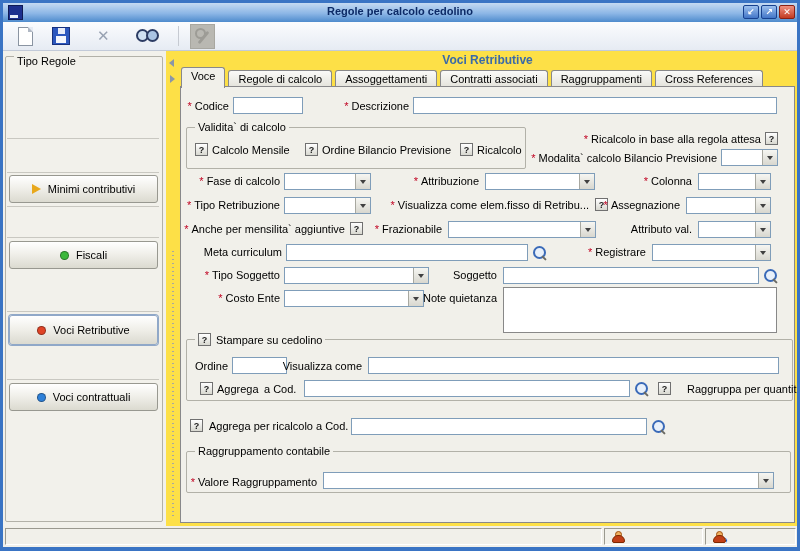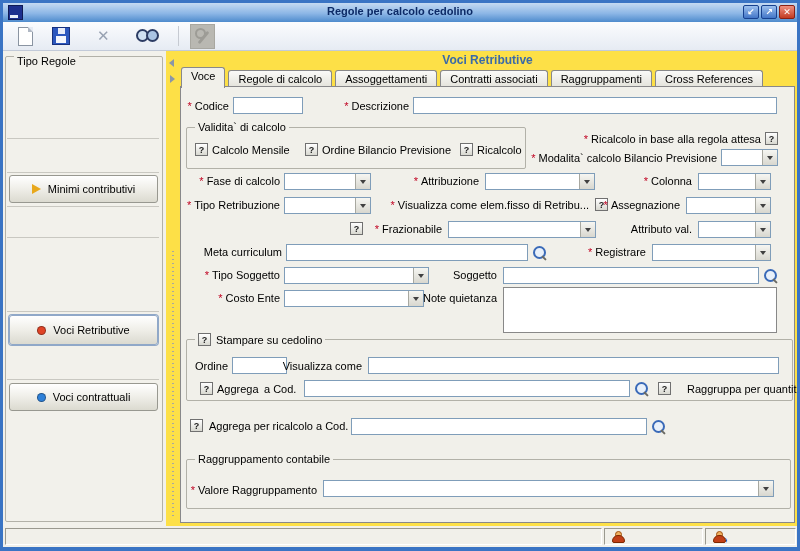--- a/index.html
+++ b/index.html
@@ -150,20 +150,24 @@
     <span class="hl" style="top:121px"></span>
     <span class="hl" style="top:155px"></span>
     <span class="hl" style="top:186px"></span>
     <span class="hl" style="top:260px"></span>
     <span class="hl" style="top:328px"></span>
 
     <div class="sbtn" style="top:124px">
       <span class="ic-tri"></span>
       <span>Minimi contributivi</span>
     </div>
+    <div class="sbtn" style="top:190px">
+      <span class="ic-circle c-green"></span>
+      <span>Fiscali</span>
+    </div>
     <div class="sbtn selected" style="top:264px;height:30px">
       <span class="ic-circle c-red"></span>
       <span>Voci Retributive</span>
     </div>
     <div class="sbtn" style="top:332px">
       <span class="ic-circle c-blue"></span>
       <span>Voci contrattuali</span>
     </div>
   </div>
 
@@ -225,20 +229,21 @@
     <span class="dd" style="left:103px;top:110px;width:87px">
         <i class="dda"></i>
       </span>
     <span class="lb" style="right:205px;top:112px"><i class="rq">*</i><span>Visualizza come elem.fisso di Retribu...</span></span>
     <span class="cb" style="left:414px;top:111px">?</span>
     <span class="lb" style="right:114px;top:112px"><i class="rq">*</i><span>Assegnazione</span></span>
     <span class="dd" style="left:505px;top:110px;width:85px">
         <i class="dda"></i>
       </span>
 
+    <span class="lb" style="right:449px;top:136px"><i class="rq">*</i><span>Anche per mensilita` aggiuntive</span></span>
     <span class="cb" style="left:169px;top:135px">?</span>
     <span class="lb" style="right:352px;top:136px"><i class="rq">*</i><span>Frazionabile</span></span>
     <span class="dd" style="left:267px;top:134px;width:148px">
         <i class="dda"></i>
       </span>
     <span class="lb" style="right:102px;top:136px">Attributo val.</span>
     <span class="dd" style="left:517px;top:134px;width:73px">
         <i class="dda"></i>
       </span>
 
@@ -282,21 +287,21 @@
       <span class="cb" style="left:471px;top:42px">?</span>
       <span class="lb" style="left:500px;top:43px">Raggruppa per quantita`</span>
     </div>
 
     <span class="cb" style="left:9px;top:332px">?</span>
     <span class="lb" style="left:28px;top:333px">Aggrega per ricalcolo</span>
     <span class="lb" style="left:135px;top:333px">a Cod.</span>
     <input class="inp" style="left: 170px; top: 331px; width: 296px;">
     <span class="mg" style="left:470px;top:332px"></span>
 
-    <div class="grp" style="left:5px;top:372px;width:605px;height:50px">
+    <div class="grp" style="left:5px;top:364px;width:605px;height:42px">
       <span class="grp-lg">Raggruppamento contabile</span>
       <span class="lb" style="right:473px;top:24px"><i class="rq">*</i><span>Valore Raggruppamento</span></span>
       <span class="dd" style="left:136px;top:20px;width:451px">
           <i class="dda"></i>
         </span>
     </div>
 
   </div>
 
   <div class="statusbar">

